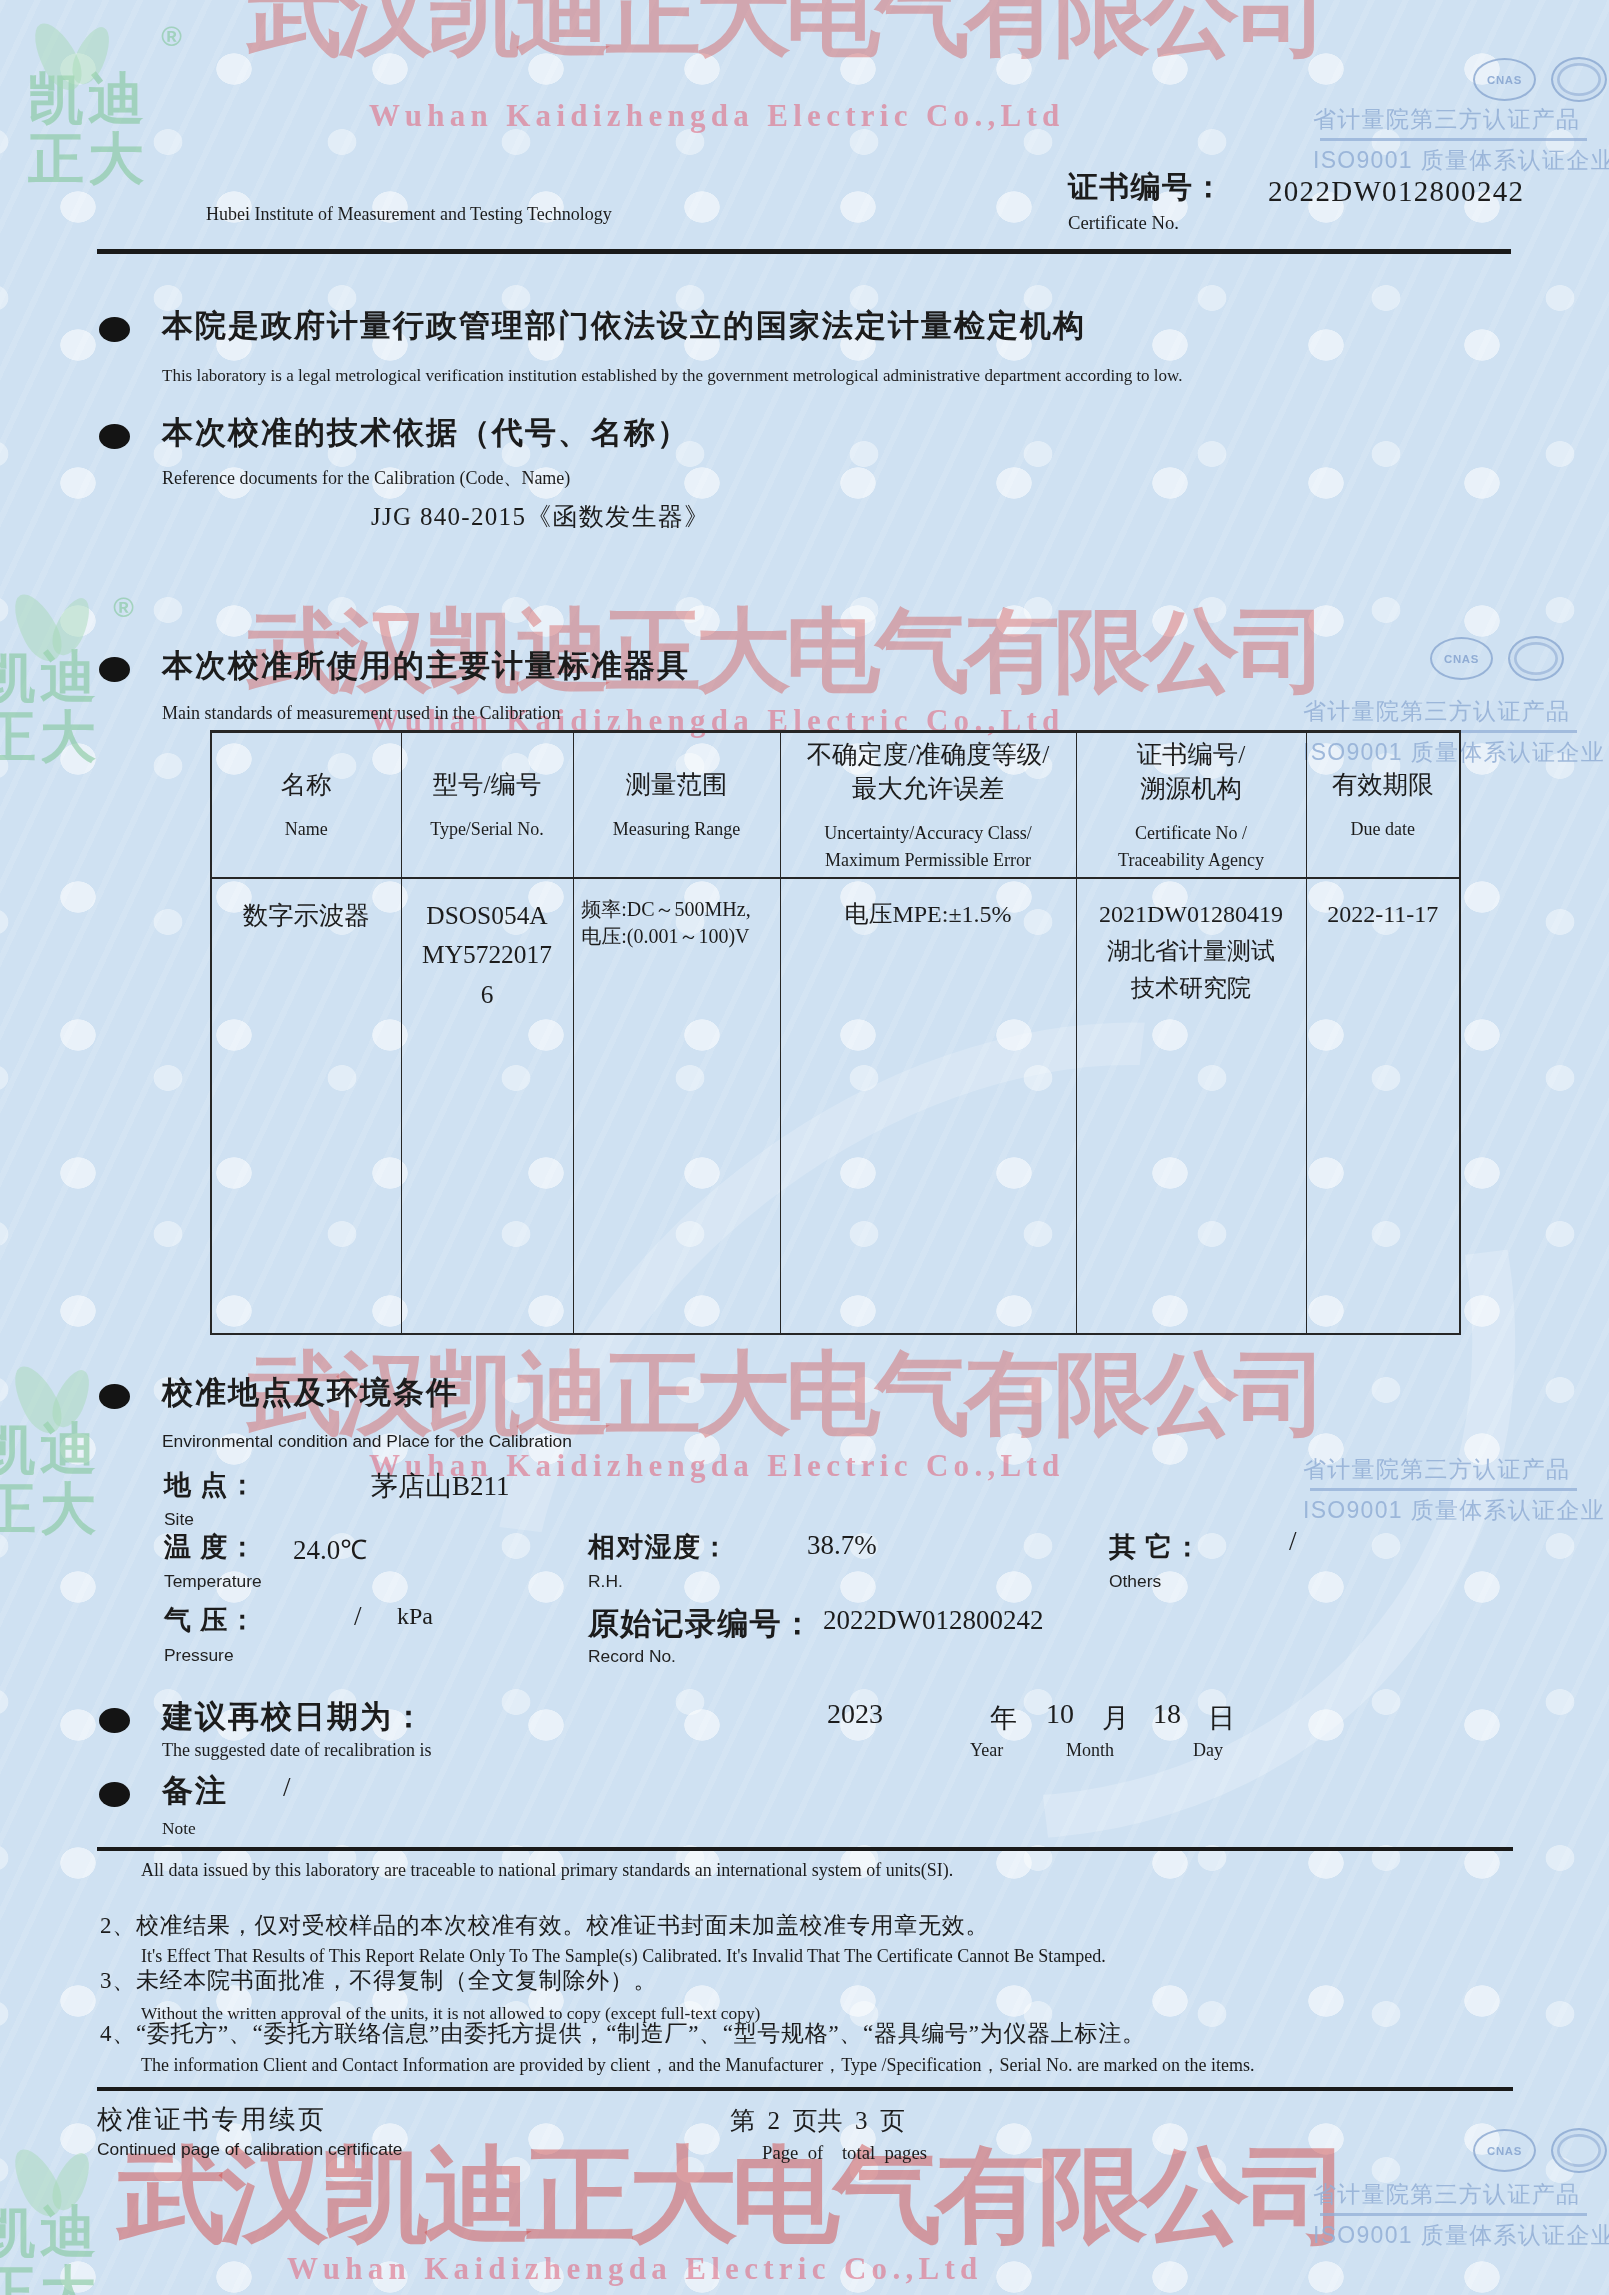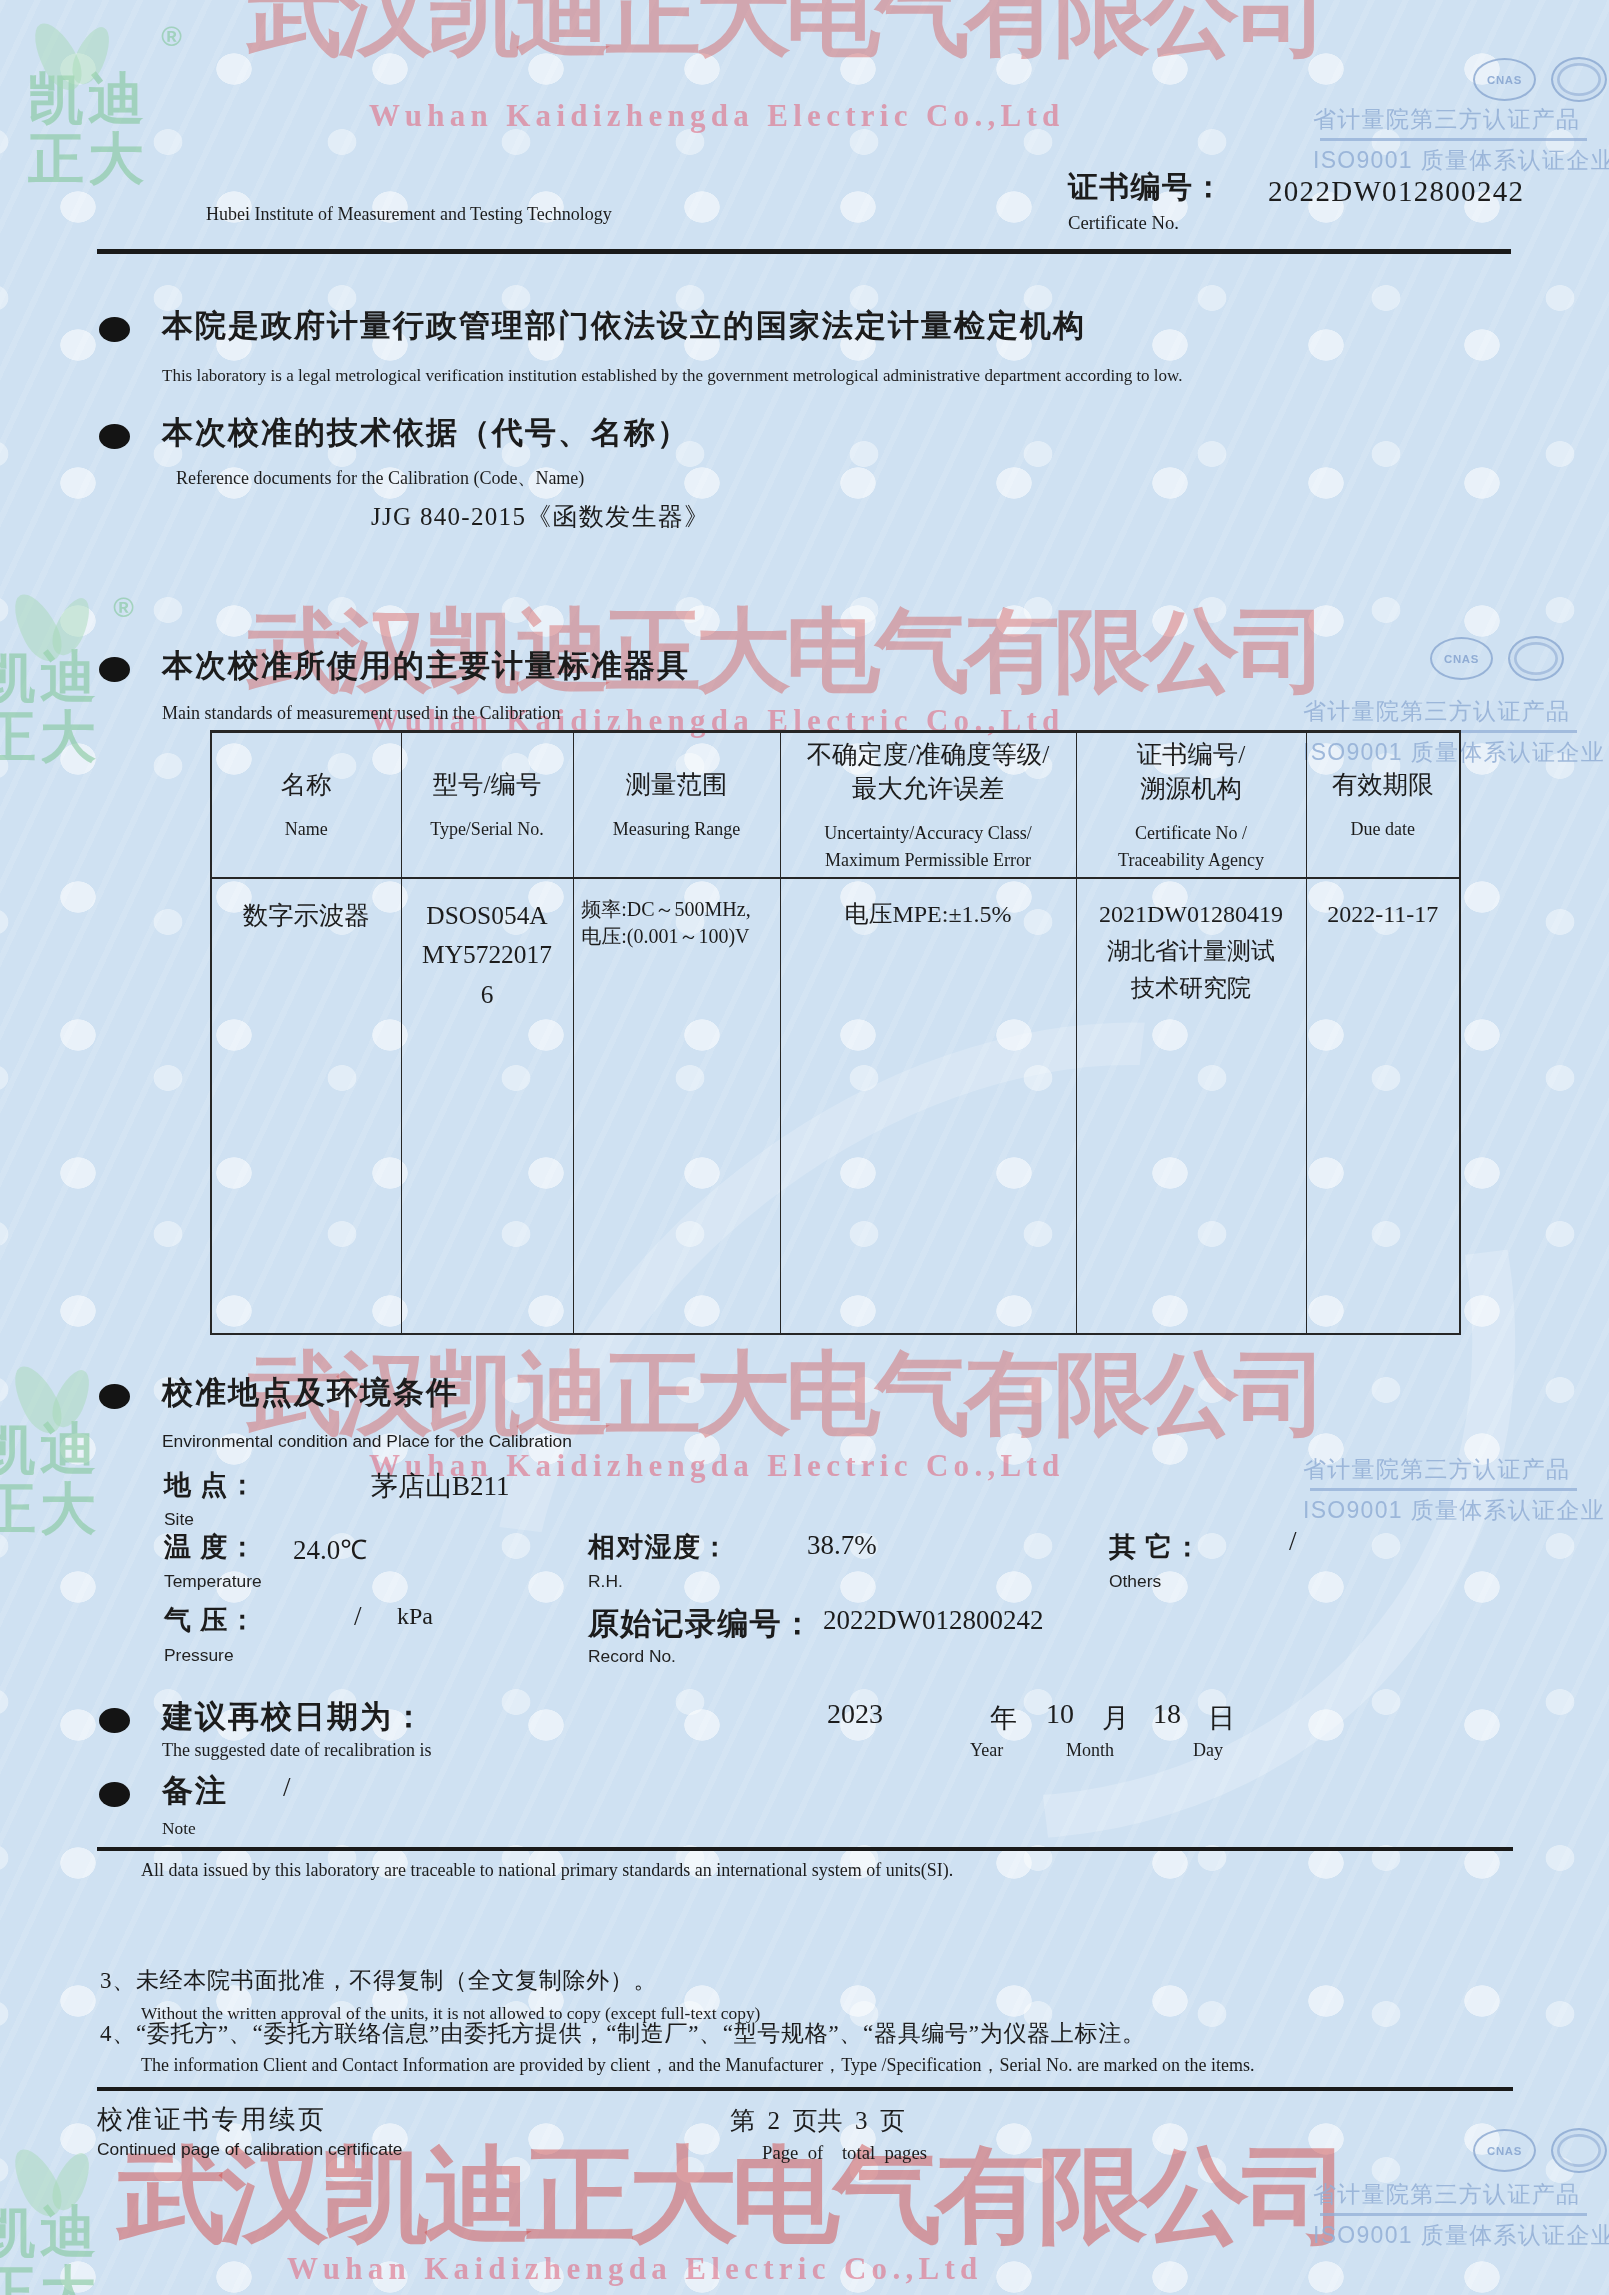--- a/index.html
+++ b/index.html
@@ -156,21 +156,21 @@
   <div class="abs cert-no serif" style="left:1268px;top:175px;">2022DW012800242</div>
   <div class="abs serif" style="left:1068px;top:212px;font-size:18.7px;">Certificate No.</div>
   <div class="abs hr" style="left:97px;top:249px;width:1414px;height:4.7px;"></div>
 
   <div class="abs bullet" style="left:99px;top:317px;"></div>
   <div class="abs serif" style="left:162px;top:366px;font-size:17px;">This laboratory is a legal metrological verification institution established by the government metrological administrative department according to low.</div>
   <div class="abs sec-zh" style="left:162px;top:305px;">本院是政府计量行政管理部门依法设立的国家法定计量检定机构</div>
 
   <div class="abs bullet" style="left:99px;top:424px;"></div>
   <div class="abs sec-zh" style="left:162px;top:412px;">本次校准的技术依据（代号、名称）</div>
-  <div class="abs serif" style="left:176px;top:466px;font-size:18px;">Reference documents for the Calibration (Code、Name)</div>
+  <div class="abs serif" style="left:162px;top:466px;font-size:18px;">Reference documents for the Calibration (Code、Name)</div>
   <div class="abs serif" style="left:371px;top:500px;font-size:25px;letter-spacing:1.3px;">JJG 840-2015《函数发生器》</div>
 
   <div class="abs bullet" style="left:99px;top:657px;"></div>
   <div class="abs sec-zh" style="left:162px;top:645px;">本次校准所使用的主要计量标准器具</div>
   <div class="abs serif" style="left:162px;top:703px;font-size:18px;">Main standards of measurement used in the Calibration</div>
 
   <table class="std abs" style="left:210px;top:730px;">
     <colgroup>
       <col style="width:190px">
         <col style="width:172px">
@@ -281,20 +281,24 @@
 
   <div class="abs bullet" style="left:99px;top:1782px;"></div>
   <div class="abs sec-zh" style="left:162px;top:1770px;">备注</div>
   <div class="abs serif" style="left:283px;top:1772px;font-size:27px;">/</div>
   <div class="abs serif" style="left:162px;top:1818px;font-size:17.4px;">Note</div>
   <div class="abs hr" style="left:97px;top:1847px;width:1416px;height:4px;"></div>
 
   <div class="abs" style="left:100px;top:1855px;width:1416px;">
     <div class="note-en" style="margin-top:5.3px;">All data issued by this laboratory are traceable to national primary standards an international system of units(SI).</div>
   </div>
+  <div class="abs" style="left:100px;top:1910px;width:1416px;">
+    <div class="note-zh">2、校准结果，仅对受校样品的本次校准有效。校准证书封面未加盖校准专用章无效。</div>
+    <div class="note-en" style="margin-top:5.3px;">It's Effect That Results of This Report Relate Only To The Sample(s) Calibrated. It's Invalid That The Certificate Cannot Be Stamped.</div>
+  </div>
   <div class="abs" style="left:100px;top:1965px;width:1416px;">
     <div class="note-zh">3、未经本院书面批准，不得复制（全文复制除外）。</div>
     <div class="note-en" style="margin-top:6.7px;font-size:17.4px;">Without the written approval of the units, it is not allowed to copy (except full-text copy)</div>
   </div>
   <div class="abs" style="left:100px;top:2018px;width:1416px;">
     <div class="note-zh">4、“委托方”、“委托方联络信息”由委托方提供，“制造厂”、“型号规格”、“器具编号”为仪器上标注。</div>
     <div class="note-en" style="margin-top:5.3px;width:1236px;line-height:1.25;">The information Client and Contact Information are provided by client，and the Manufacturer，Type /Specification，Serial No. are marked on the items.</div>
   </div>
   <div class="abs hr" style="left:97px;top:2087px;width:1416px;height:4px;"></div>
 

